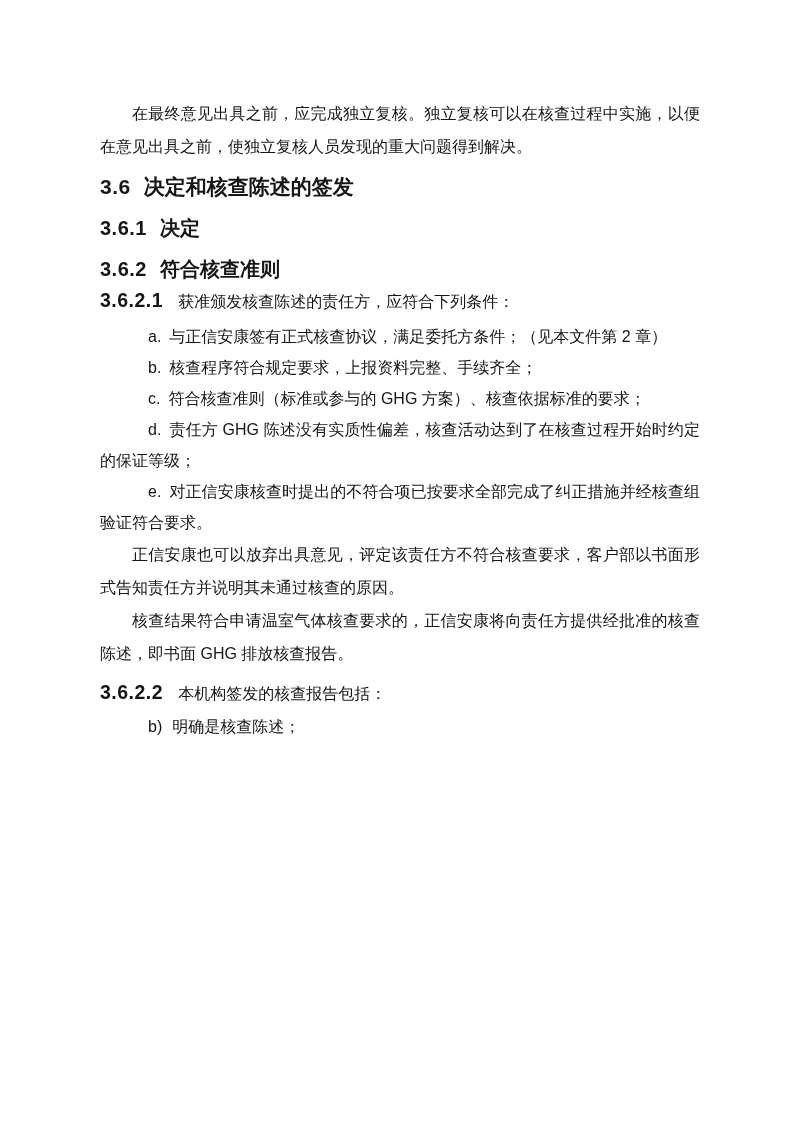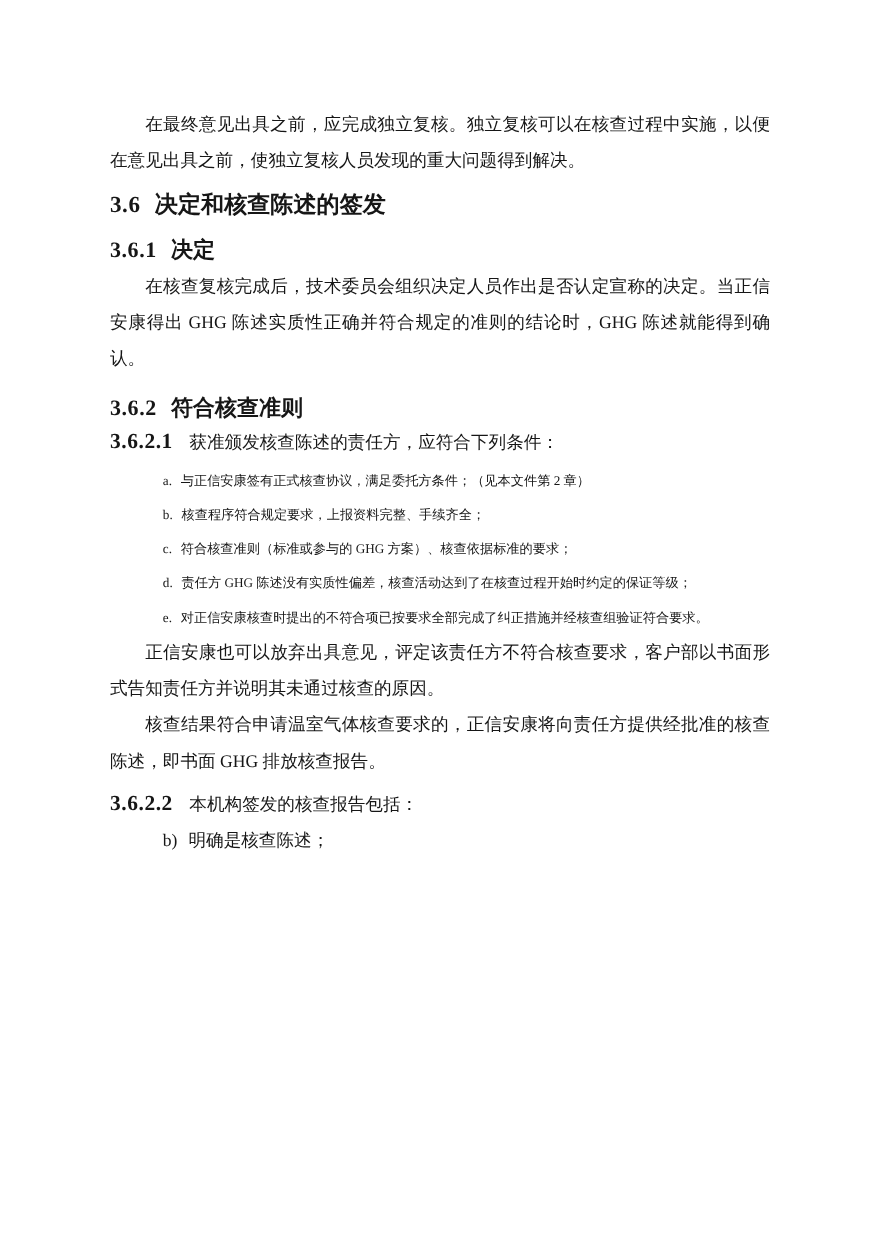--- a/index.html
+++ b/index.html
@@ -1,21 +1,21 @@
 <!DOCTYPE html>
 <html><head>
 <meta charset="utf-8">
 <style>
   html,body { margin:0; padding:0; background:#ffffff; }
   .page {
     position:relative;
     width:800px; height:1131px;
     background:#ffffff;
     color:#161616;
-    font-family:Liberation Serif, serif;
+    font-family:Liberation Sans, sans-serif;
     overflow:hidden;
   }
   .content {
     position:absolute;
     top:97px; left:100px;
     width:600px;
   }
   p { margin:0; }
   .body-p {
     font-size:16px;
@@ -43,21 +43,21 @@
     text-align:justify;
   }
   .clause .cnum {
     font-weight:bold;
     font-size:19.5px;
     margin-right:15px;
     letter-spacing:0.5px;
   }
   .clause.clause2 { margin-top:7px; margin-bottom:0; }
   .item-p {
-    font-size:12px;
+    font-size:16px;
     line-height:31px;
     text-indent:48px;
     text-align:justify;
   }
   .item-p .marker { margin-right:8px; }
   .report-item {
     font-size:16px;
     line-height:35px;
     text-indent:48px;
     text-align:justify;
@@ -73,21 +73,20 @@
     <p class="body-p">在最终意见出具之前，应完成独立复核。独立复核可以在核查过程中实施，以便在意见出具之前，使独立复核人员发现的重大问题得到解决。</p>
 
     <h2 class="sec">
       <span class="hnum">3.6</span><span>决定和核查陈述的签发</span>
     </h2>
 
     <h3 class="sub">
       <span class="hnum">3.6.1</span><span>决定</span>
     </h3>
 
-    <p class="body-p">在核查复核完成后，技术委员会组织决定人员作出是否认定宣称的决定。当正信安康得出 GHG 陈述实质性正确并符合规定的准则的结论时，GHG 陈述就能得到确认。</p>
 
     <h3 class="sub">
       <span class="hnum">3.6.2</span><span>符合核查准则</span>
     </h3>
 
     <p class="clause">
       <span class="cnum">3.6.2.1</span><span>获准颁发核查陈述的责任方，应符合下列条件：</span>
     </p>
 
     <p class="item-p">

